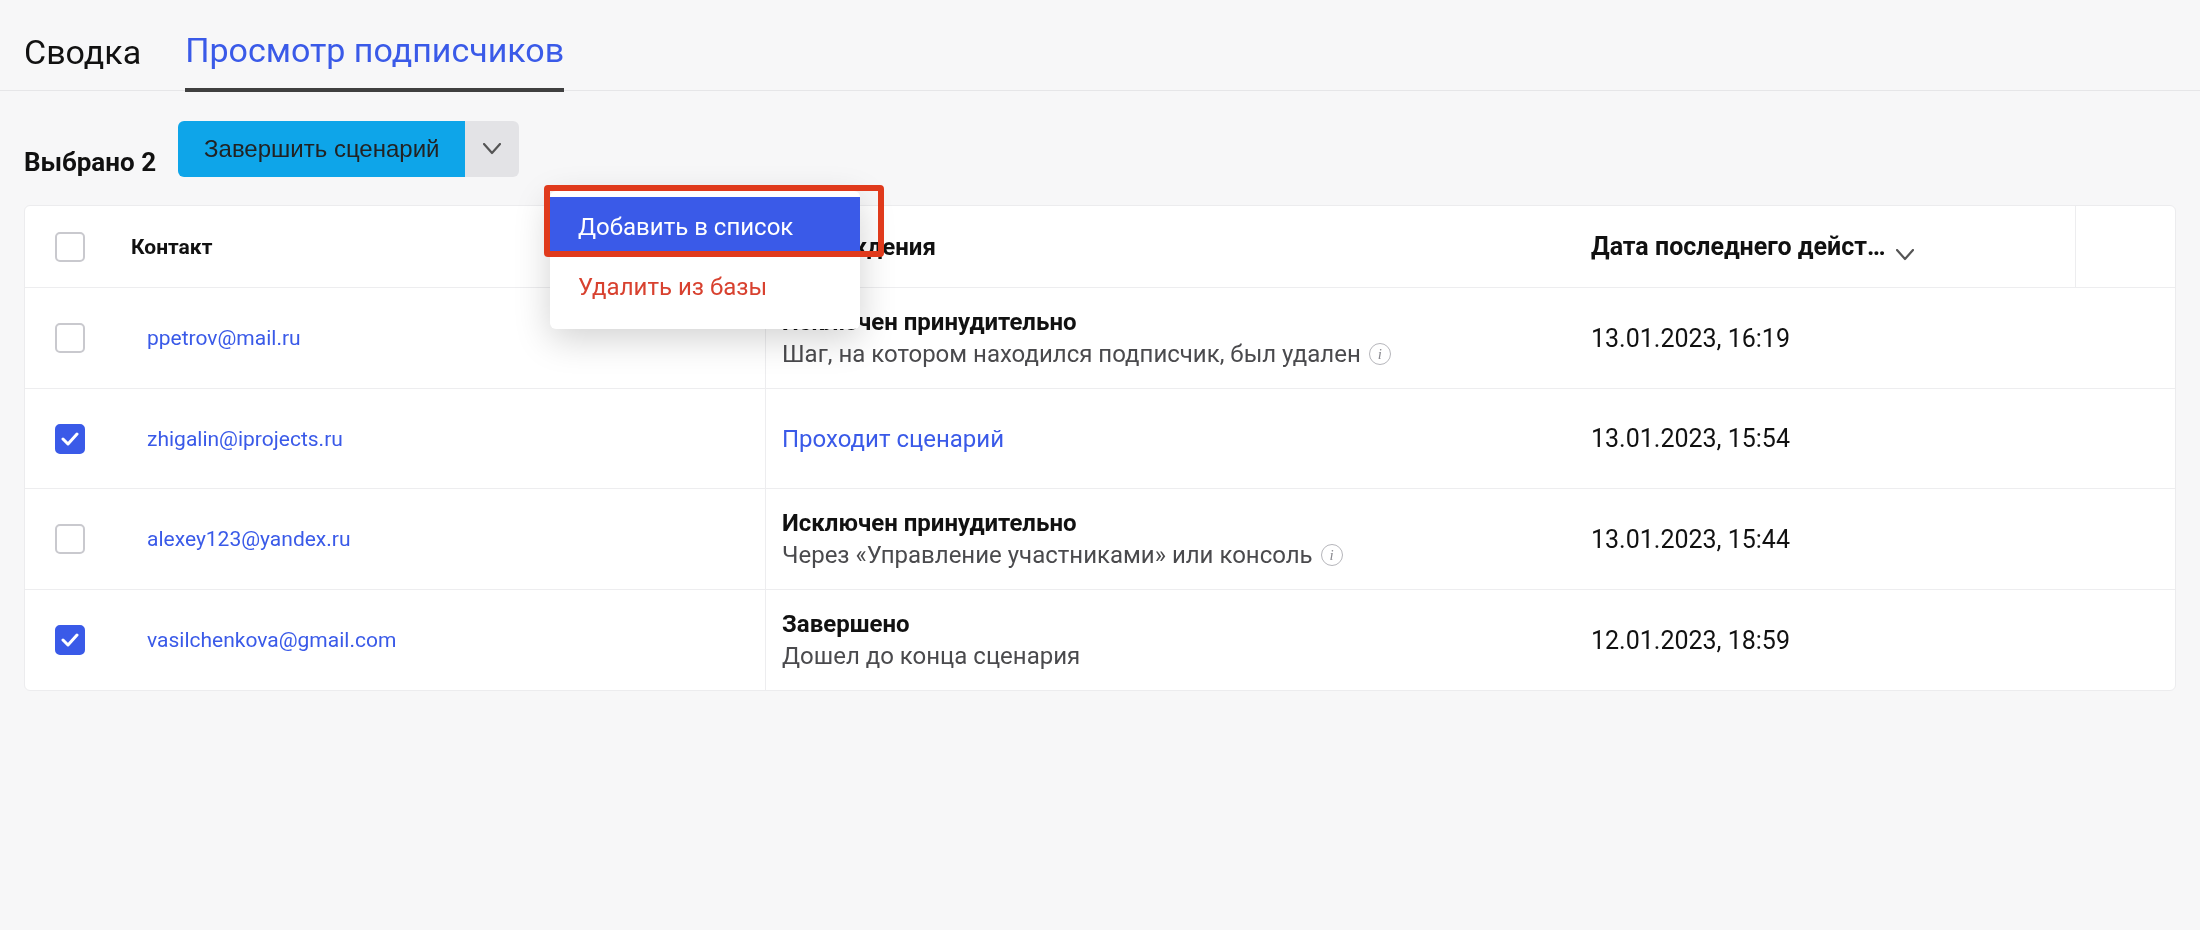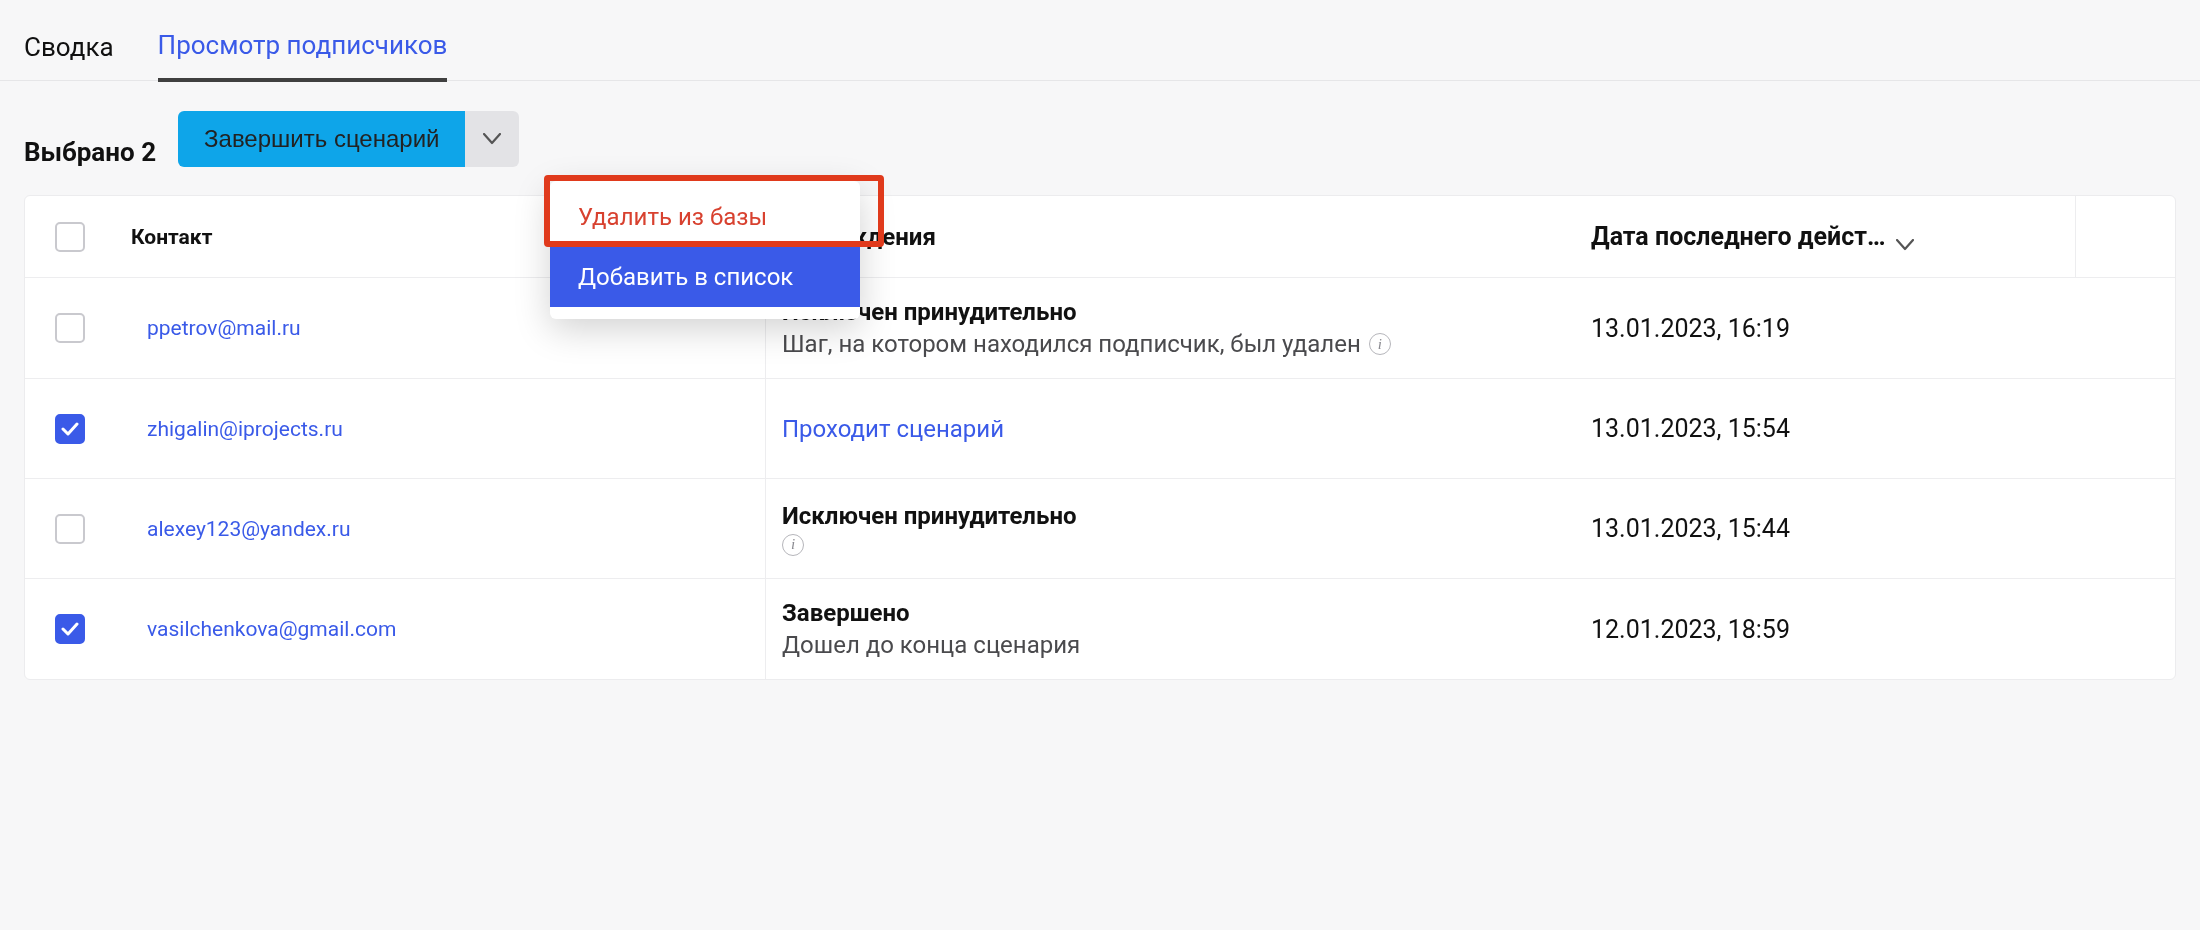--- a/index.html
+++ b/index.html
@@ -15,21 +15,21 @@
   
   .tabs {
     display: flex;
     align-items: flex-end;
     gap: 44px;
     padding: 30px 0 0 24px;
     border-bottom: 1px solid #e6e6e8;
     background: #f7f7f8;
   }
   .tab {
-    font-size: 26px;
+    font-size: 34px;
     padding-bottom: 18px;
     cursor: pointer;
     color: #111;
   }
   .tab.active {
     color: #3a5ae8;
     border-bottom: 4px solid #404040;
     margin-bottom: -2px;
     font-weight: 400;
   }
@@ -189,22 +189,22 @@
   <div class="btn-group">
     <button class="btn">Завершить сценарий</button>
     <button class="btn-caret">
       <svg viewBox="0 0 18 12">
           <path d="M1 1 L9 10 L17 1" fill="none" stroke="#555" stroke-width="2.2" stroke-linecap="round" stroke-linejoin="round"></path>
         </svg>
     </button>
   </div>
 
   <div class="dropdown">
+    <div class="dropdown-item primary">Добавить в список</div>
     <div class="dropdown-item danger">Удалить из базы</div>
-    <div class="dropdown-item primary">Добавить в список</div>
   </div>
   <div class="highlight-frame" style="top:94px; left:544px; width:340px; height:72px;"></div>
 </div>
 
 <div class="table-wrap">
 
   <div class="trow header">
     <div class="cell check">
       <span class="chk">
         
@@ -257,20 +257,21 @@
         <div class="cell"></div>
       </div>
       <div class="trow">
         <div class="cell check">
           <span class="chk"></span>
         </div>
         <div class="cell contact"><a class="contact-link" href="#">alexey123@yandex.ru</a></div>
         <div class="cell status">
           <div class="status-title">Исключен принудительно</div>
           <div class="status-sub">
+            <span>Через «Управление участниками» или консоль</span>
             <span class="info-icon">i</span>
           </div>
         </div>
         <div class="cell date">13.01.2023, 15:44</div>
         <div class="cell"></div>
       </div>
       <div class="trow">
         <div class="cell check">
           <span class="chk checked">
             <svg viewBox="0 0 18 14">

